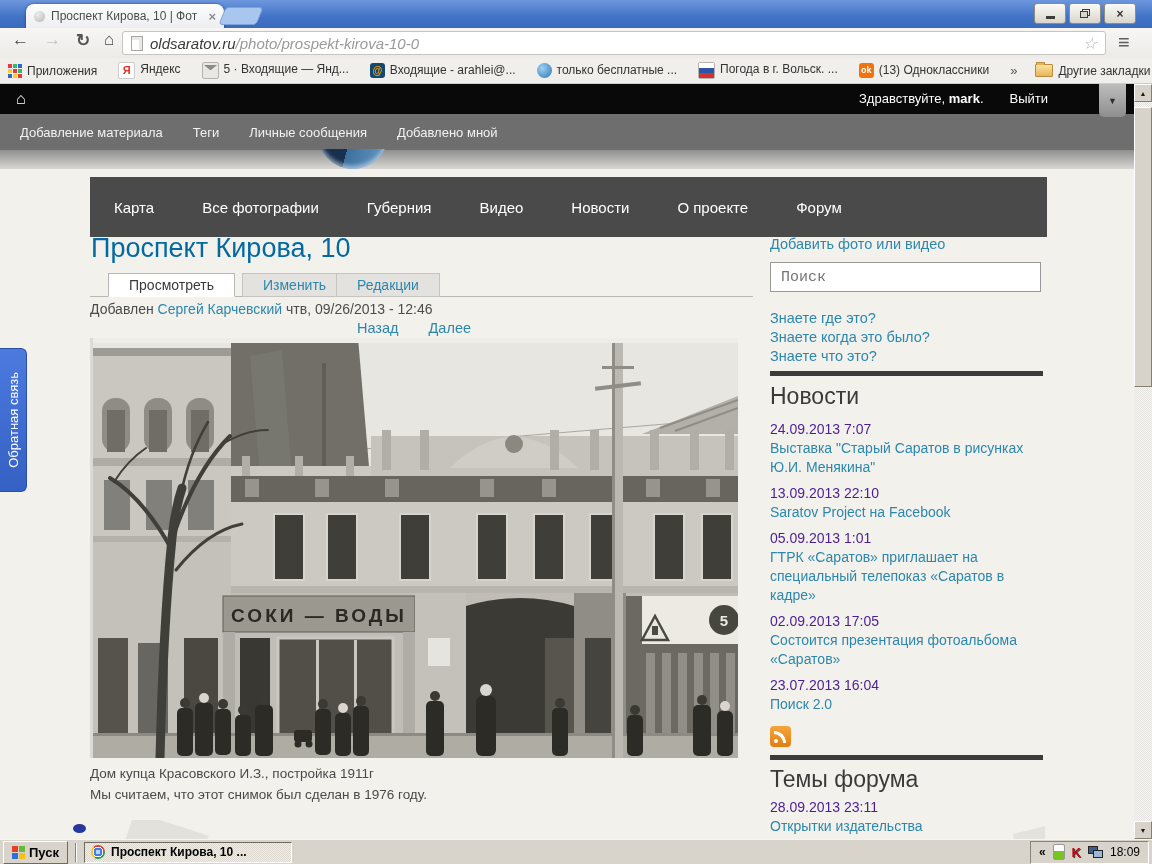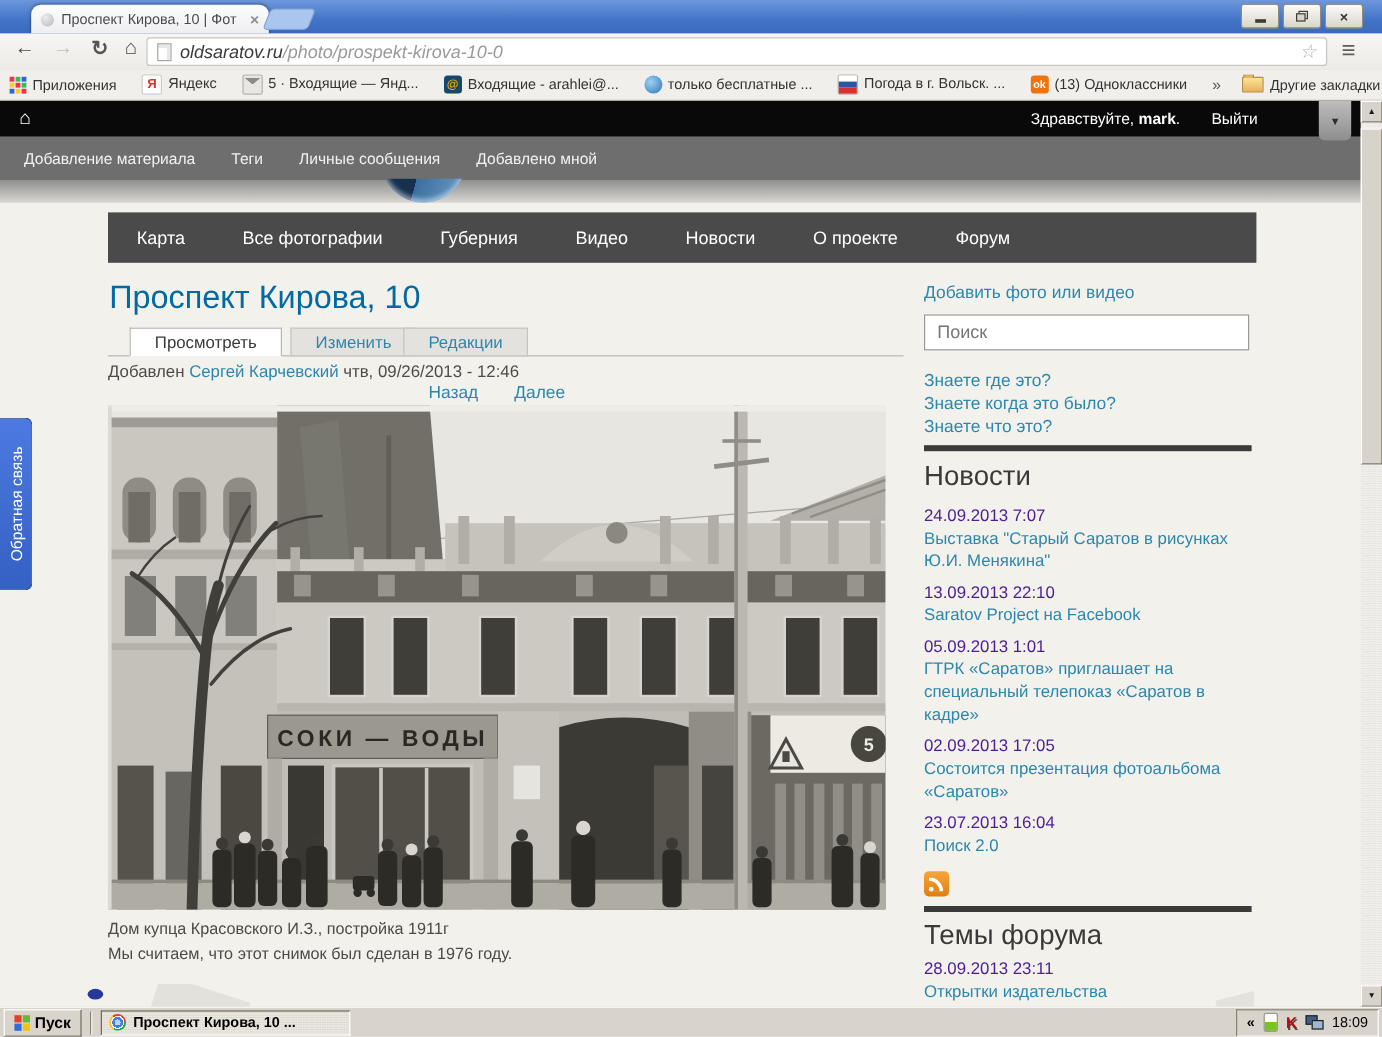--- a/index.html
+++ b/index.html
@@ -69,21 +69,21 @@
   .adminmenu{position:absolute;top:114px;left:0;width:1134px;height:36px;background:#6e6e6e;
     display:flex;align-items:center;gap:30px;padding-left:20px;font-size:13px;color:#f2f2f2;box-sizing:border-box;}
   .adminfade{position:absolute;top:150px;left:0;width:1134px;height:19px;
     background:linear-gradient(#8f8f8f,#d8d7d3);}
   .globe-wrap{position:absolute;top:149px;left:318px;width:70px;height:20px;overflow:hidden;z-index:2;}
   .globe{position:absolute;top:-50px;left:0;width:70px;height:70px;border-radius:50%;
     background:linear-gradient(105deg,#17304d 48%,#3c6f9e 48%,#5c8fba 85%);
     box-shadow:inset 0 -3px 4px rgba(220,235,250,.6);}
 
   
-  .mainnav{position:absolute;top:177px;left:90px;width:957px;height:42px;background:#4a4a4a;
+  .mainnav{position:absolute;top:177px;left:90px;width:957px;height:60px;background:#4a4a4a;
     display:flex;align-items:center;color:#fff;font-size:15px;}
   .mainnav div{padding:0 24px;cursor:pointer;}
 
   
   .h1{position:absolute;left:91px;top:233px;font-size:27px;color:#0369a1;}
   .tabsrow{position:absolute;left:90px;top:272px;width:663px;height:24px;border-bottom:1px solid #b9b7b3;}
   .ntab{position:absolute;bottom:-1px;height:22px;line-height:22px;padding:0 20px;font-size:14px;
     background:#e3e2de;border:1px solid #c6c4c0;color:#2d87ad;}
   .ntab.active{background:#fff;border-color:#b9b7b3;border-bottom:1px solid #fff;color:#3a3a3a;}
   .byline{position:absolute;left:90px;top:301px;font-size:14px;color:#4c4c4c;}
@@ -92,21 +92,21 @@
   .photo{position:absolute;left:90px;top:338px;width:648px;height:420px;}
   .caption{position:absolute;left:90px;top:763px;font-size:13.5px;color:#4a4a4a;line-height:21px;}
   .map-hint{position:absolute;left:60px;top:820px;width:985px;height:19px;overflow:hidden;}
   .map-dot{position:absolute;left:13px;top:4px;width:13px;height:9px;border-radius:50%;background:#27379b;}
   .map-s1{position:absolute;left:68px;top:3px;width:78px;height:30px;background:#e3e1db;transform:rotate(18deg);}
   .map-s2{position:absolute;left:955px;top:2px;width:95px;height:30px;background:#e4e2dc;transform:rotate(-14deg);}
 
   
   .sb-add{position:absolute;left:770px;top:236px;font-size:14.5px;}
   .sb-search{position:absolute;left:770px;top:262px;width:249px;height:28px;border:1px solid #999;
-    background:#fff;font-size:15px;color:#777;padding:0 10px;font-family:Liberation Sans, sans-serif;}
+    background:#fff;font-size:15px;color:#777;padding:0 10px;font-family:Liberation Mono, monospace;}
   .sb-links{position:absolute;left:770px;top:309px;font-size:14.5px;line-height:19px;}
   .divider{position:absolute;left:770px;width:273px;height:5px;background:#3b3b3b;}
   .sb-h2{position:absolute;left:770px;font-size:23px;color:#3a3a3a;}
   .newslist{position:absolute;left:770px;top:420px;width:276px;font-size:14px;line-height:19px;}
   .nitem{margin-bottom:7px;}
   .ndate{color:#4c1d95;}
   .rss{position:absolute;left:770px;top:726px;width:21px;height:21px;border-radius:4px;
     background:linear-gradient(#f6a63c,#e07e12);}
   .rss:before{content:"";position:absolute;left:4px;bottom:4px;width:4px;height:4px;border-radius:50%;background:#fff;}
   .rss:after{content:"";position:absolute;left:4px;bottom:4px;width:9px;height:9px;

